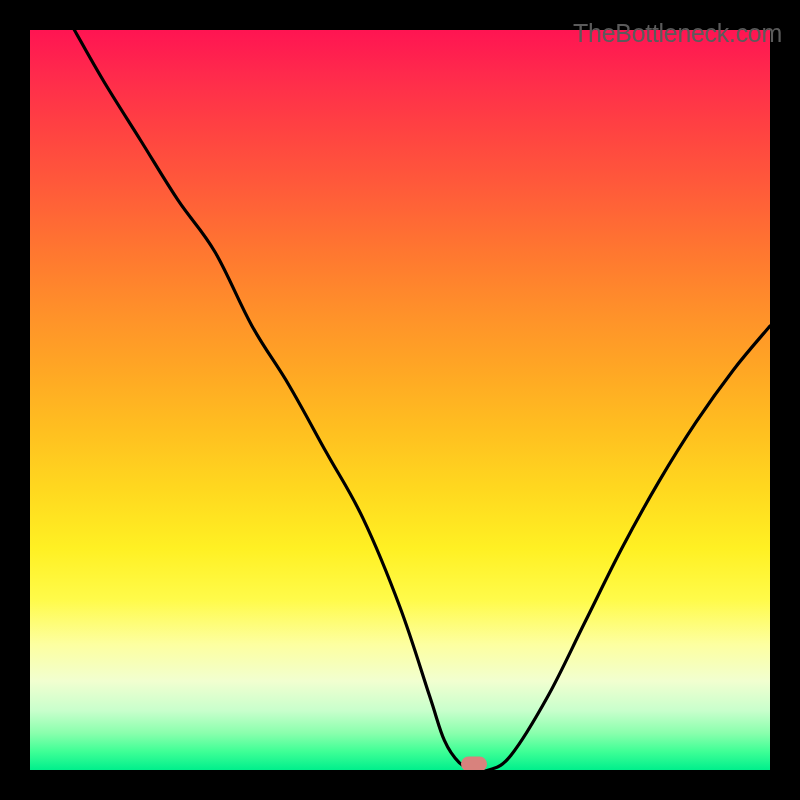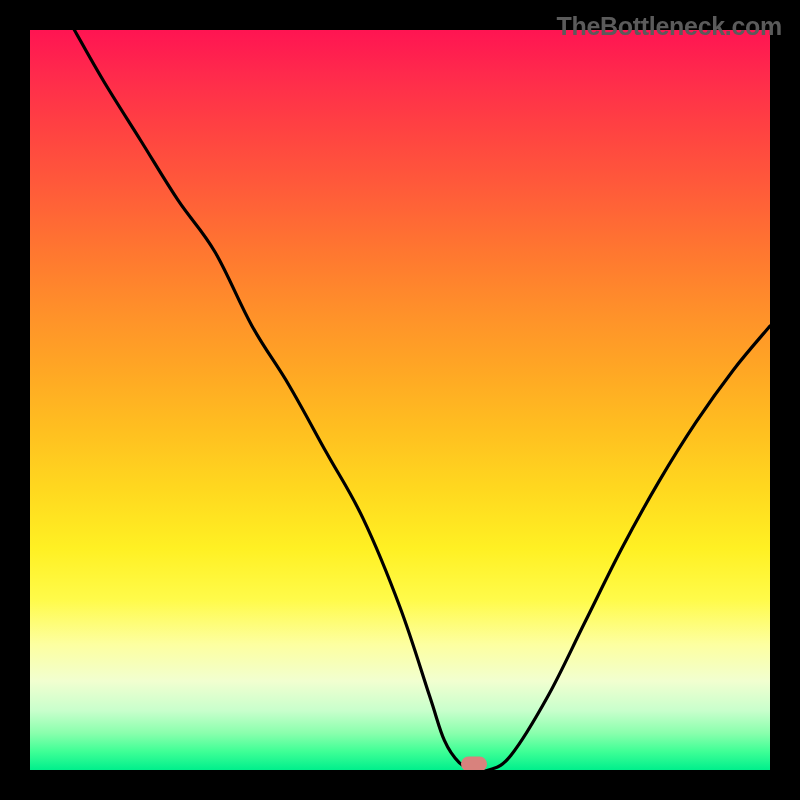--- a/index.html
+++ b/index.html
@@ -6,25 +6,25 @@
   body {
     width: 800px;
     height: 800px;
     background: #000;
     position: relative;
     font-family: Arial, Helvetica, sans-serif;
     overflow: hidden;
   }
   .watermark {
     position: absolute;
-    top: 12px;
+    top: 19px;
     right: 18px;
     color: #5b5b5b;
     font-size: 25px;
-    font-weight: 700;
+    font-weight: 400;
     letter-spacing: -0.3px;
     z-index: 10;
   }
   .plot-area {
     position: absolute;
     left: 30px;
     top: 30px;
     width: 740px;
     height: 740px;
     overflow: hidden;

